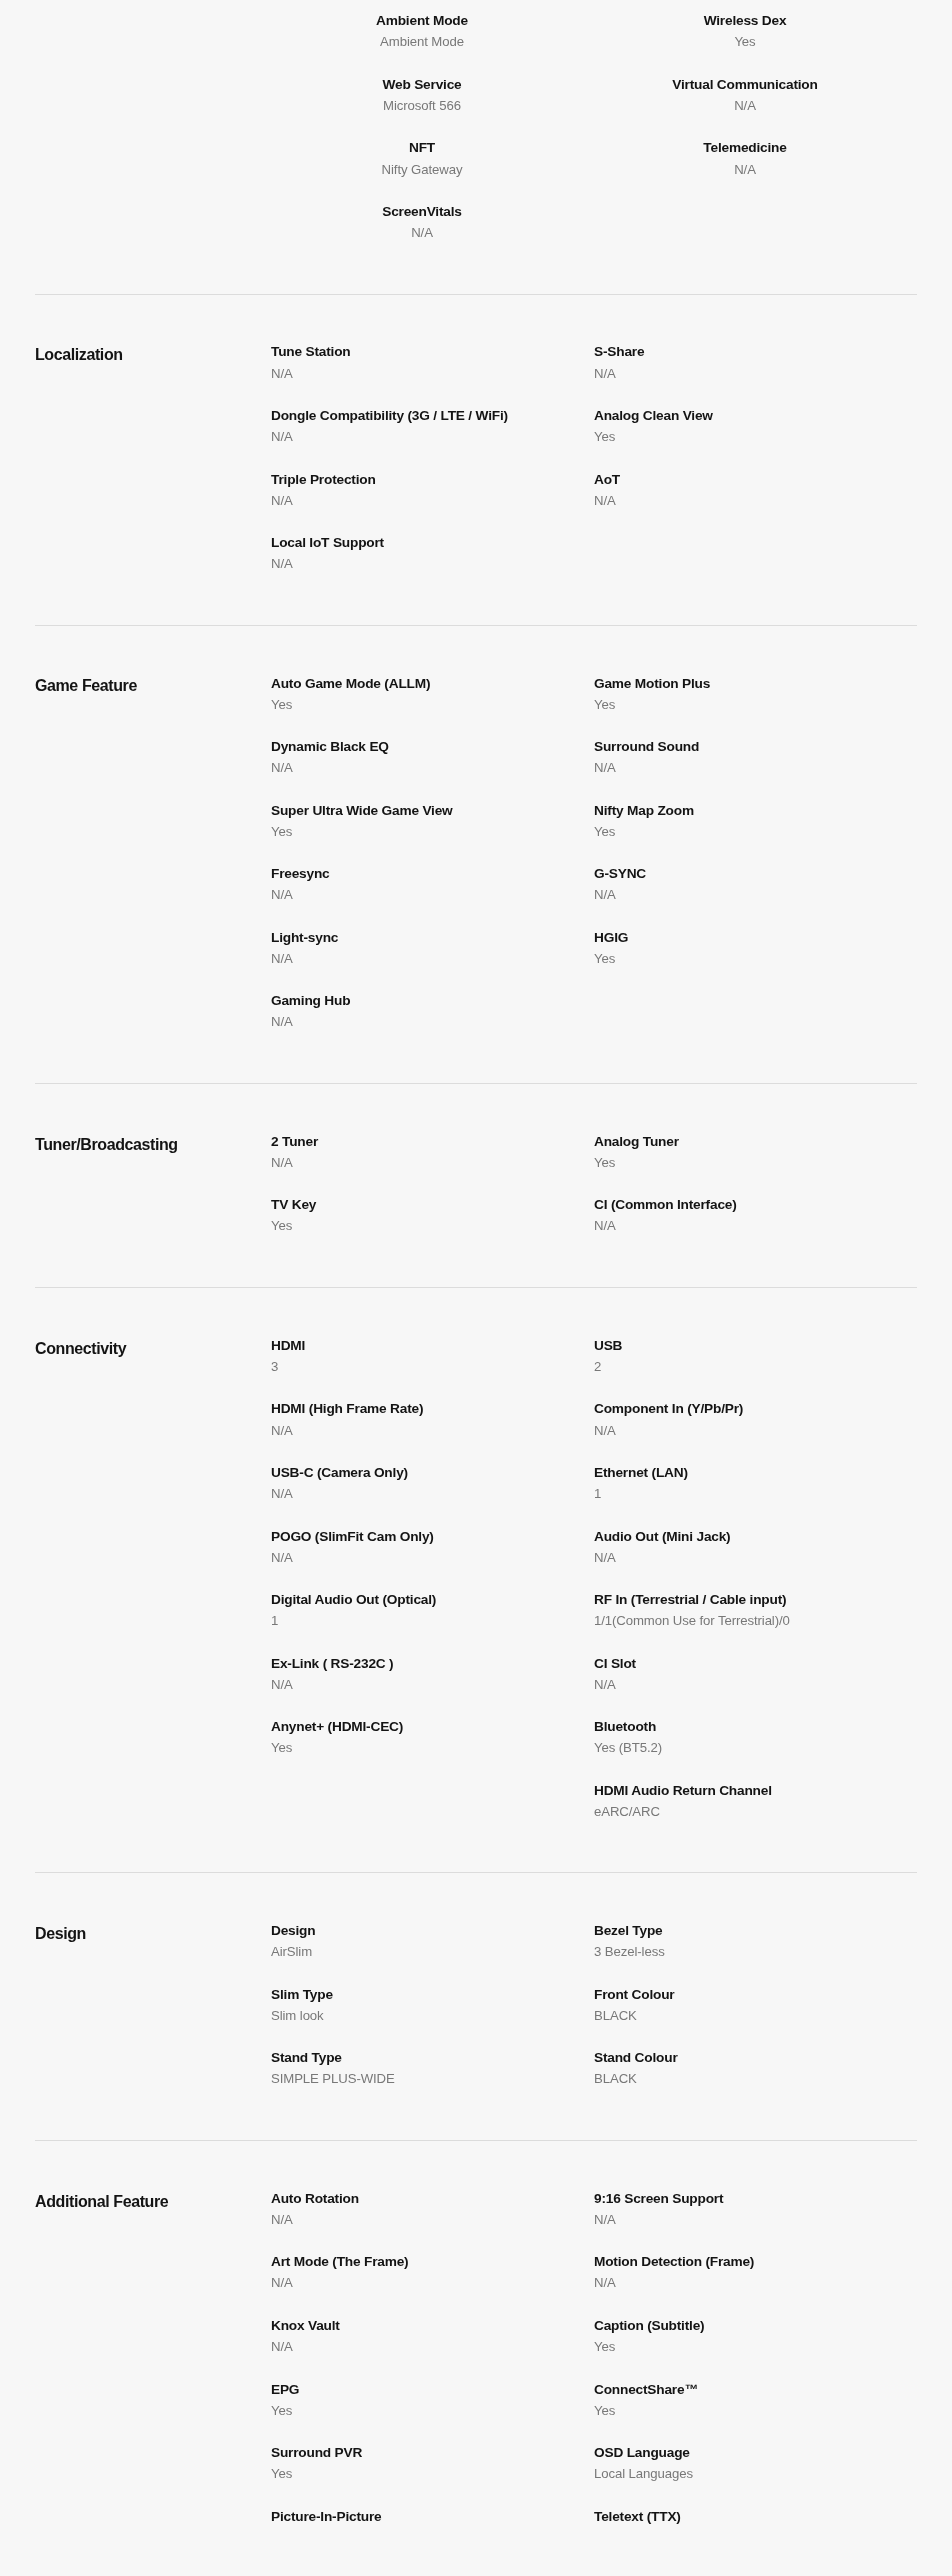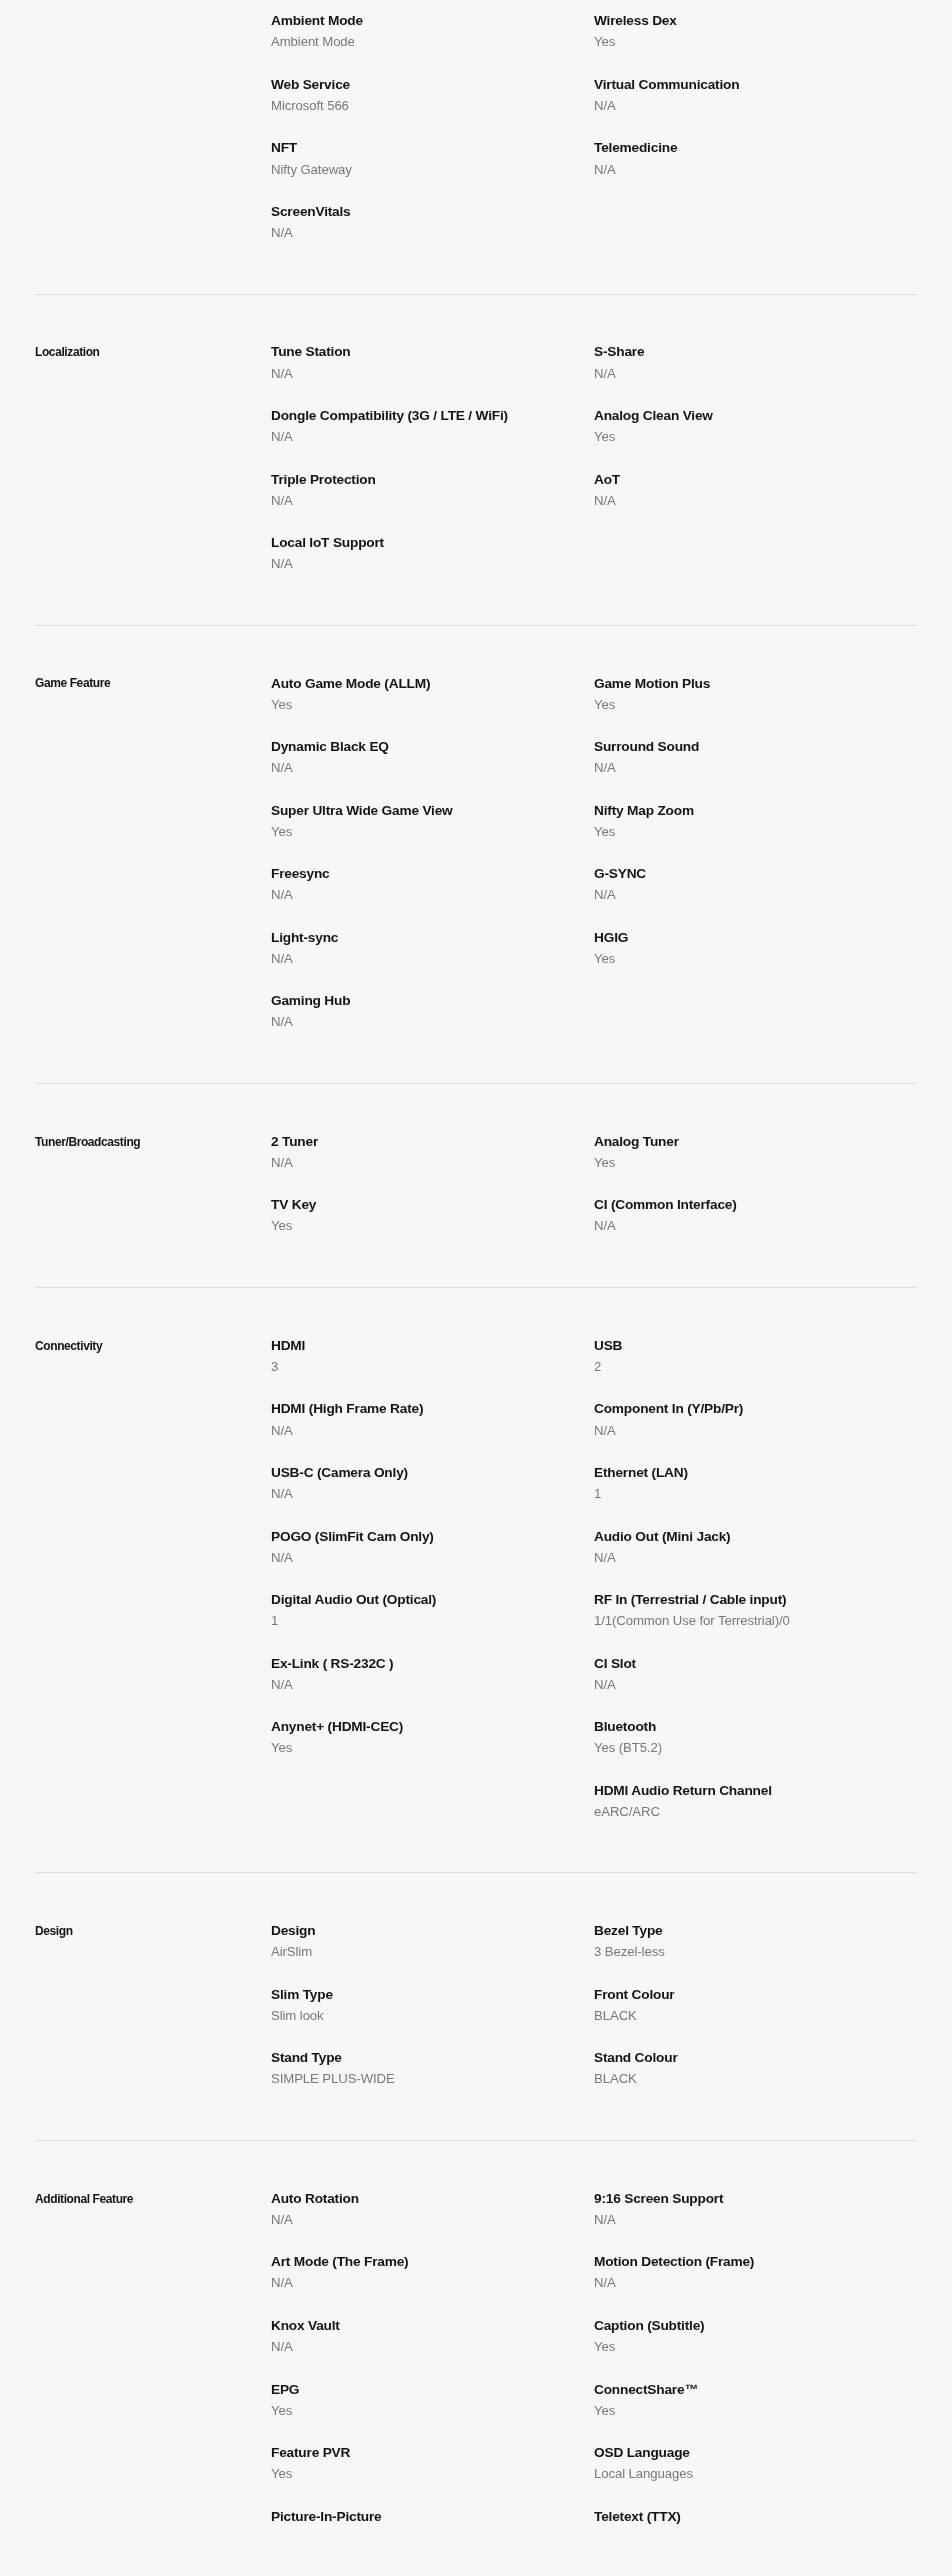--- a/index.html
+++ b/index.html
@@ -24,21 +24,21 @@
     box-sizing: border-box;
     padding: 0 35px 0 35px;
   }
   .section-inner {
     display: flex;
     align-items: flex-start;
     padding: 49px 0 51px 0;
   }
   .section-title {
     flex: 0 0 236px;
-    font-size: 12px;
+    font-size: 16px;
     font-weight: bold;
     letter-spacing: -0.4px;
     line-height: 1.25;
     color: #141414;
     padding-top: 1.8px;
   }
   .section-cols {
     flex: 1 1 auto;
     display: flex;
   }
@@ -67,20 +67,21 @@
     letter-spacing: -0.1px;
     line-height: 1.4;
   }
   .divider {
     height: 0.9px;
     background: #dcdcdc;
     margin: 0 35px;
   }
   .top-partial {
     padding: 0 35px;
+    text-align: center;
   }
   .top-partial .section-inner {
     padding-top: 12.3px;
     padding-bottom: 51px;
   }
   .top-partial .section-title {
     visibility: hidden;
   }
 </style>
 </head>
@@ -375,21 +376,21 @@
               </div>
               <div class="spec-item">
                 <div class="spec-label">Knox Vault</div>
                 <div class="spec-value">N/A</div>
               </div>
               <div class="spec-item">
                 <div class="spec-label">EPG</div>
                 <div class="spec-value">Yes</div>
               </div>
               <div class="spec-item">
-                <div class="spec-label">Feature PVR</div>
+                <div class="spec-label">Surround PVR</div>
                 <div class="spec-value">Yes</div>
               </div>
               <div class="spec-item">
                 <div class="spec-label">Picture-In-Picture</div>
               </div>
             </div>
             <div class="col">
               <div class="spec-item">
                 <div class="spec-label">9:16 Screen Support</div>
                 <div class="spec-value">N/A</div>

